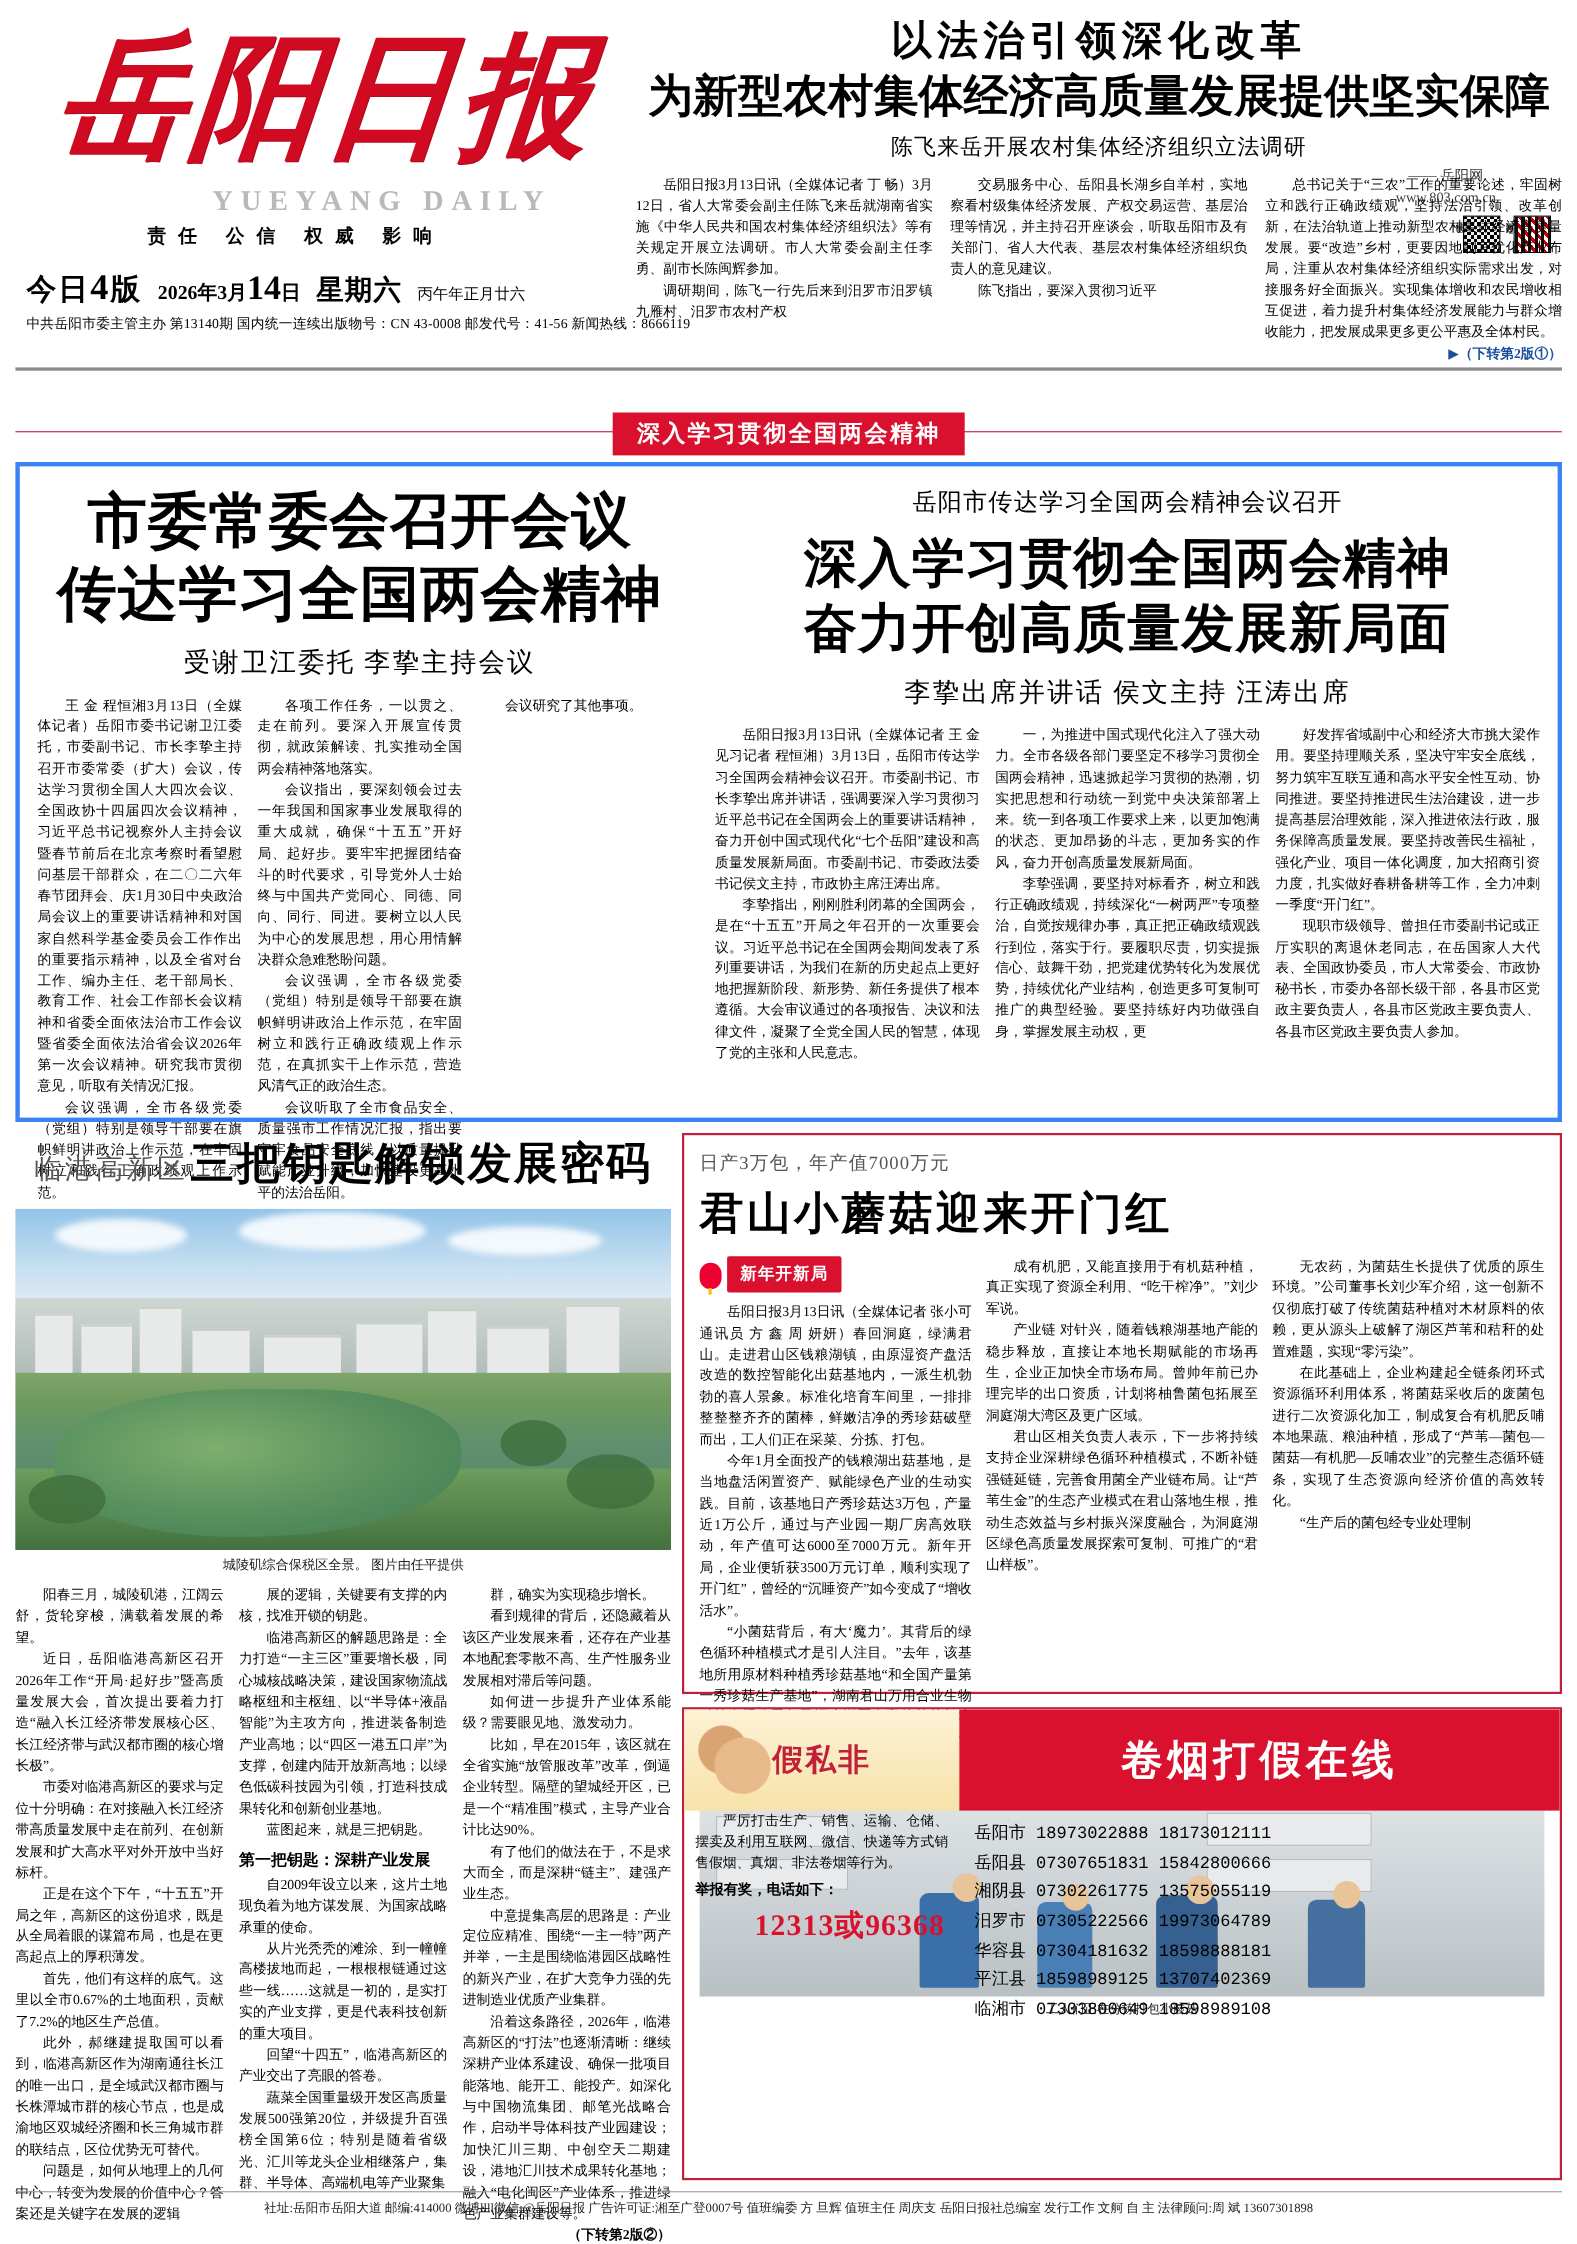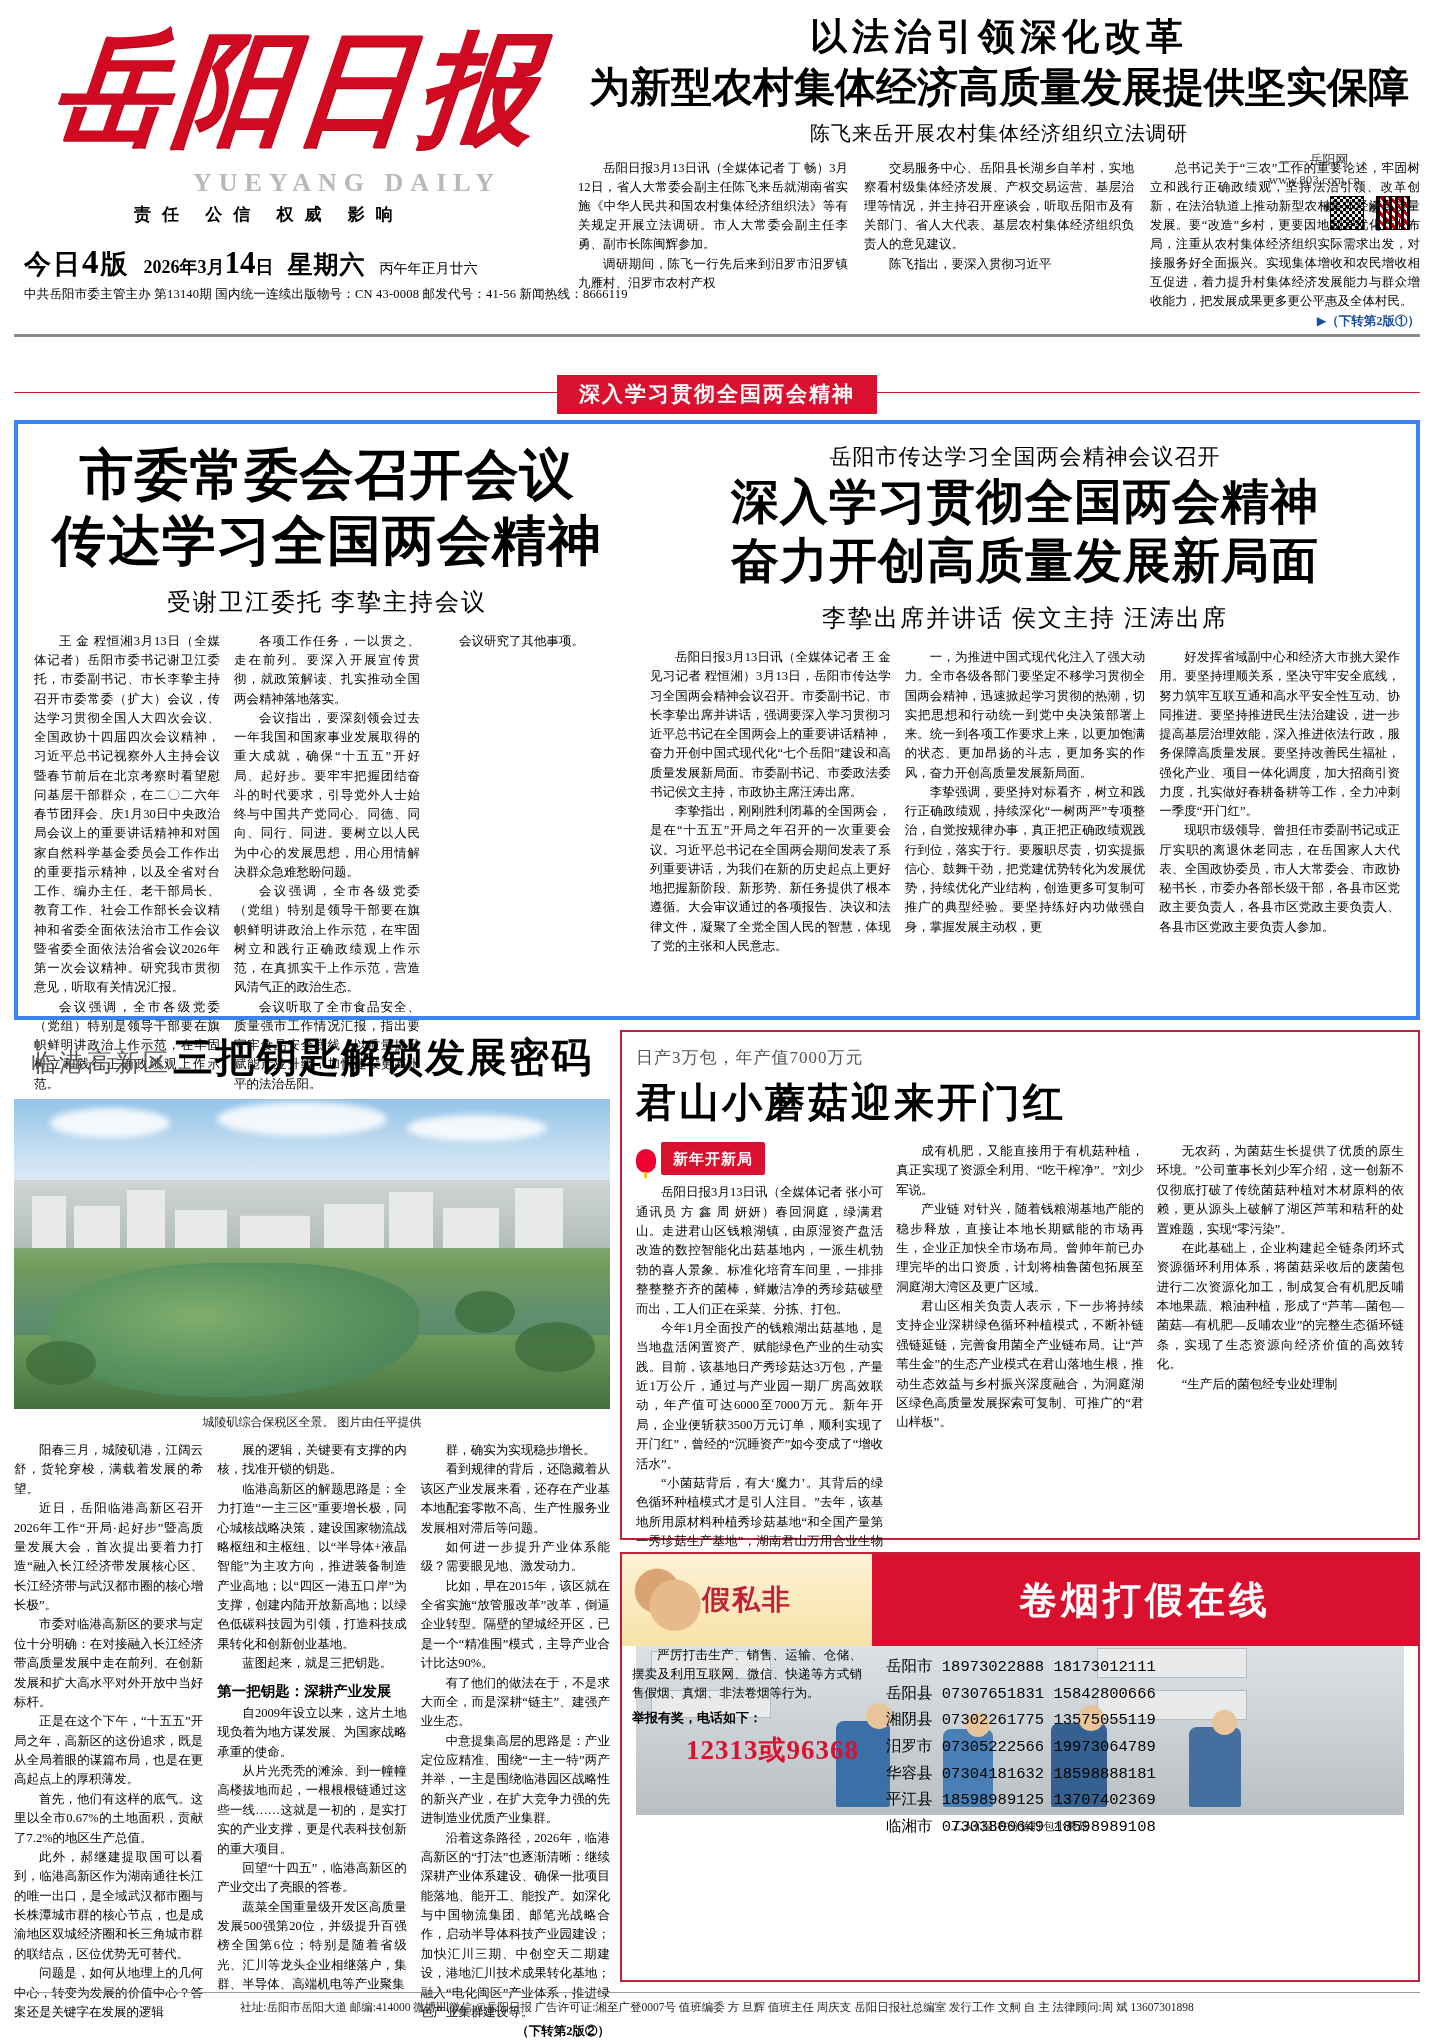--- a/index.html
+++ b/index.html
@@ -112,21 +112,21 @@
              border: 4px solid #3b82f6; padding: 18px 16px 10px; }
   .mb-split { display: flex; height: 100%; }
   .mb-left { width: 600px; padding-right: 14px; }
   .mb-right { flex: 1; padding-left: 16px; border-left: 0; }
 
   .h-big {
     text-align: center; font-family: "Liberation Sans", sans-serif;
     font-weight: 700; font-size: 54px; line-height: 1.22; letter-spacing: 1px;
   }
   .h-big.r { font-size: 48px; }
-  .h-kicker { text-align: center; font-size: 22px; letter-spacing: 1px; margin-bottom: 1px; }
+  .h-kicker { text-align: center; font-size: 22px; letter-spacing: 1px; margin-bottom: 12px; }
   .h-sub { text-align: center; font-size: 24px; margin-top: 12px; letter-spacing: 2px; }
 
   .body-cols { display: flex; gap: 14px; margin-top: 14px; font-size: 12.5px;
                line-height: 1.54; text-align: justify; }
   .body-cols > div { flex: 1; }
   .body-cols p { text-indent: 2em; }
 
   
   .feature { position: absolute; left: 14px; top: 1030px; width: 596px; }
   .feat-title { display: flex; align-items: baseline; justify-content: center; gap: 2px; }

